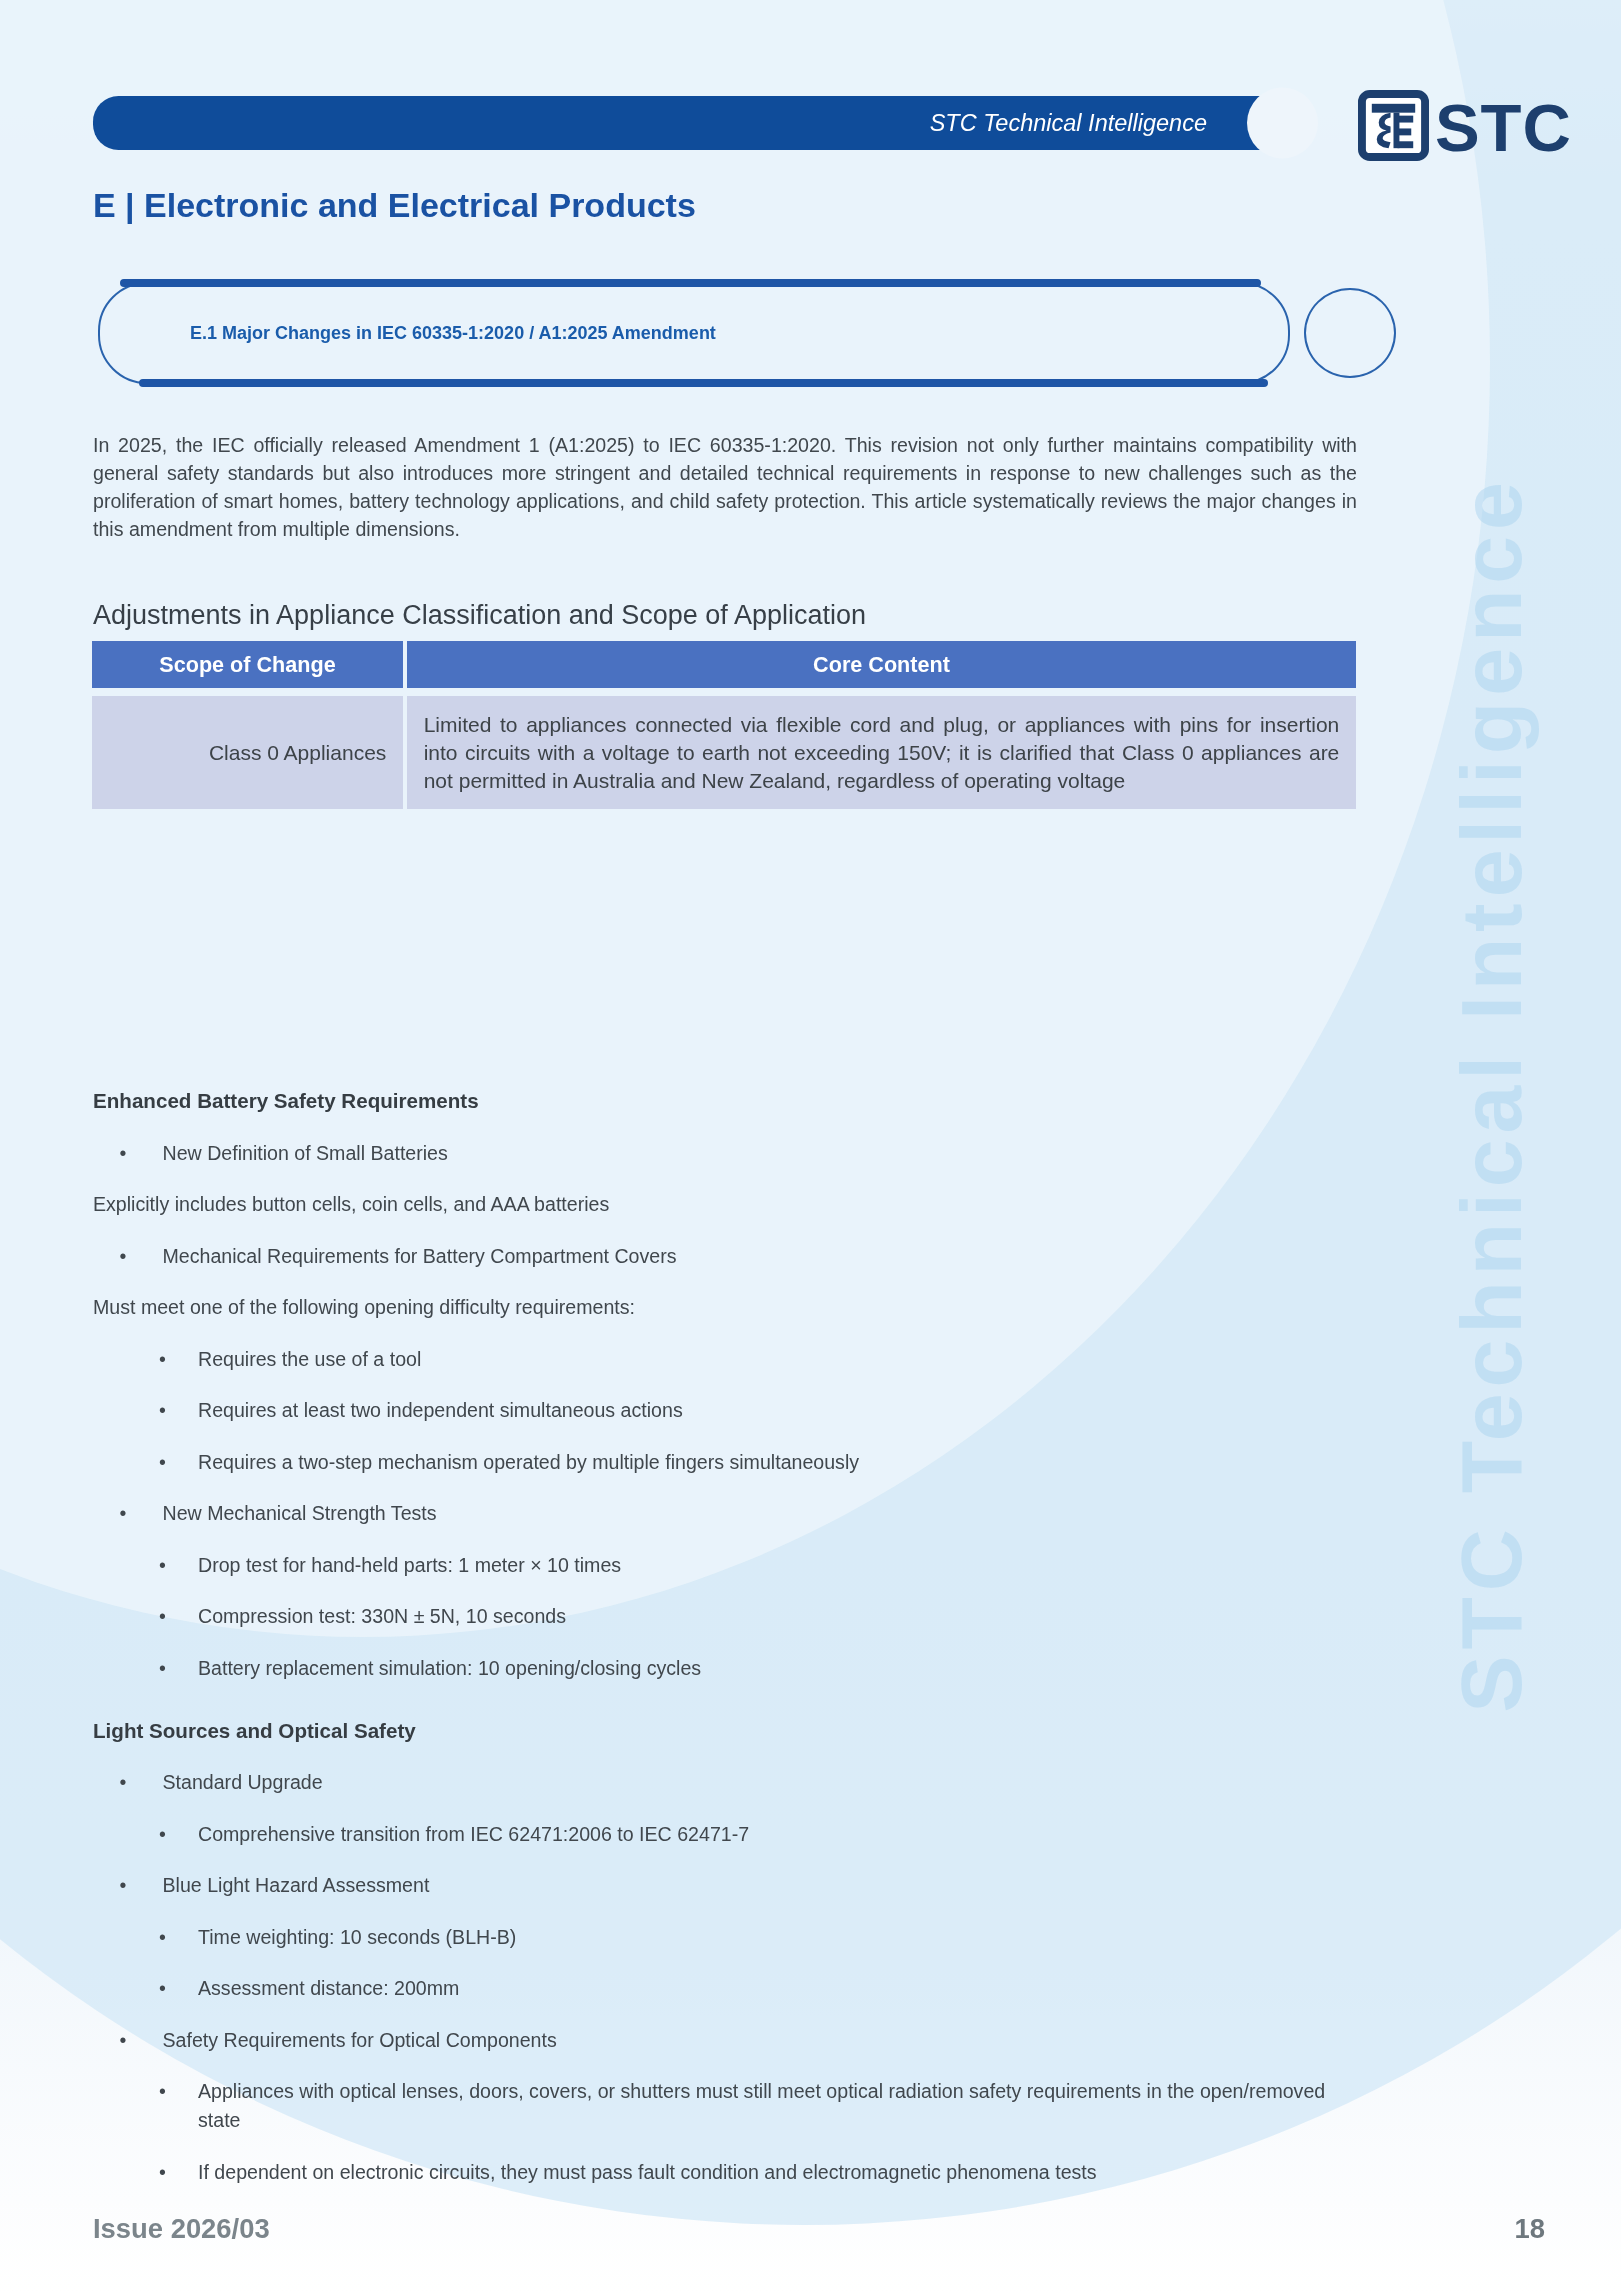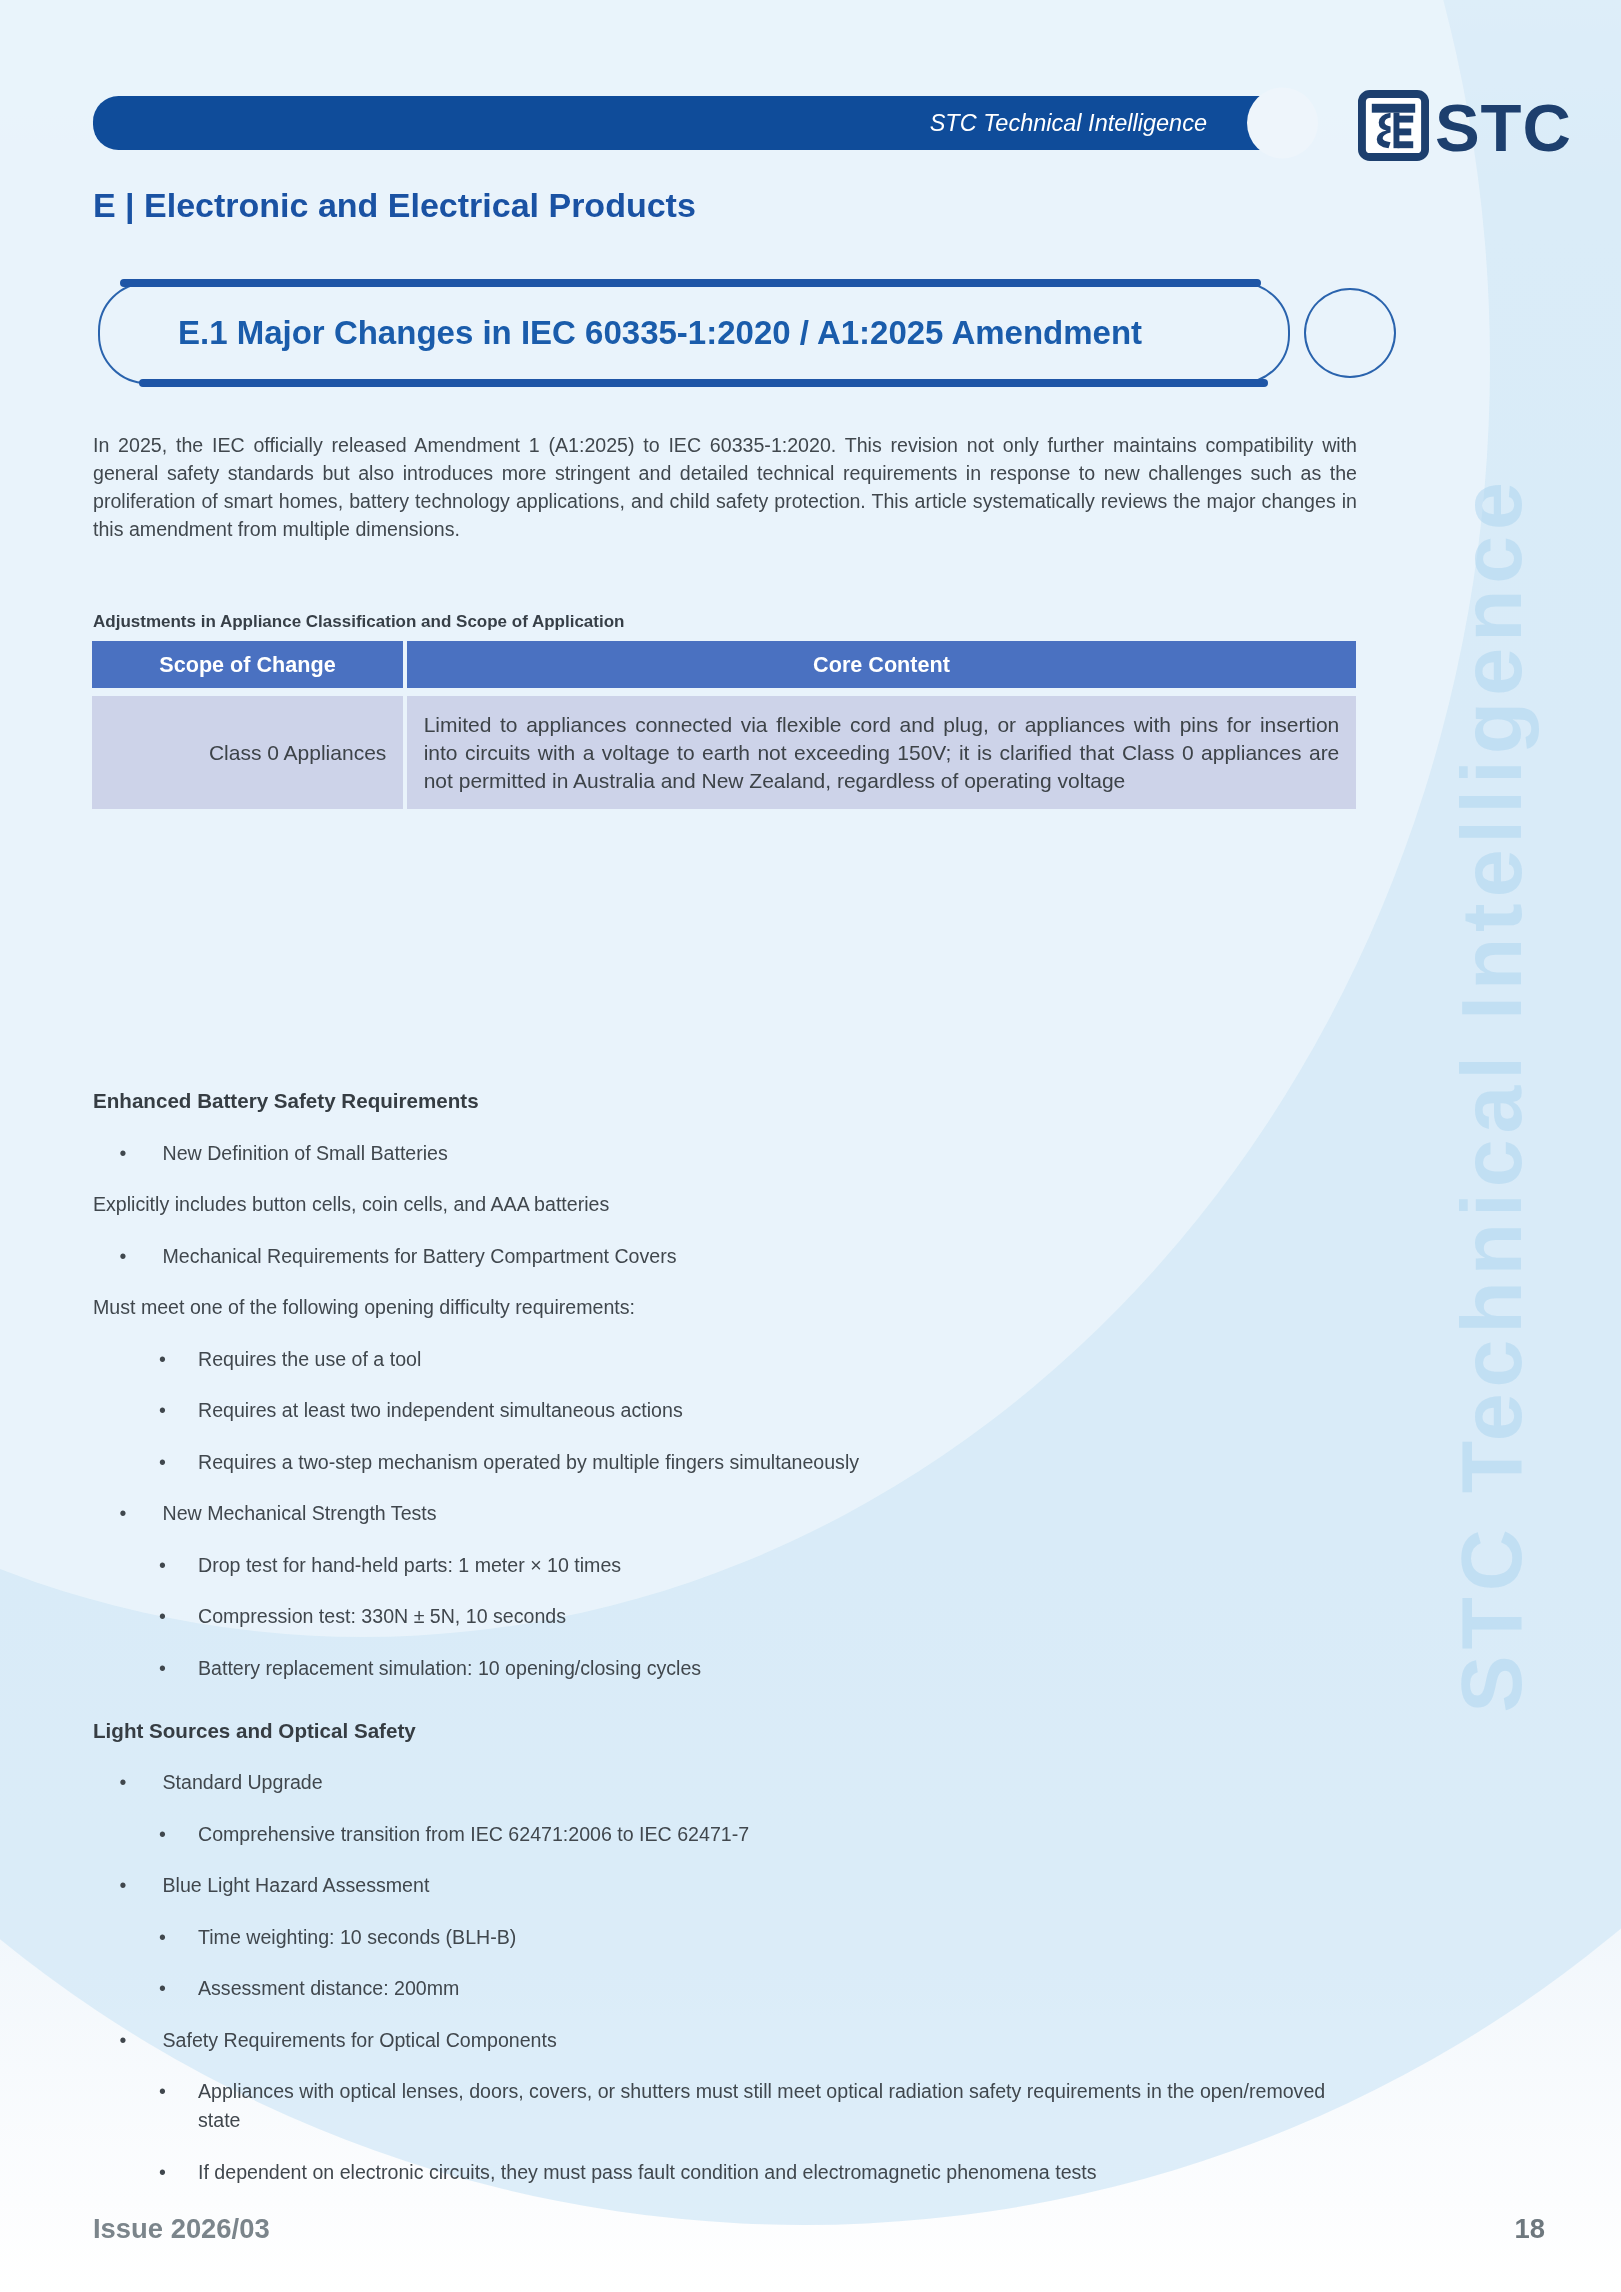--- a/index.html
+++ b/index.html
@@ -43,34 +43,34 @@
   
   #page-title{position:absolute;left:93px;top:186px;font-size:34px;font-weight:bold;color:#1a52a3;}
   
   #section-box{
     position:absolute;left:98px;top:282px;width:1188px;height:98px;
     border:2.9px solid #2a63ad;border-radius:49px;
   }
   #section-box .bar-top{position:absolute;left:19.6px;right:27.4px;top:-4.9px;height:7.8px;background:#1e55a6;border-radius:3.9px;}
   #section-box .bar-bottom{position:absolute;left:39px;right:19.6px;bottom:-4.9px;height:7.8px;background:#1e55a6;border-radius:3.9px;}
   #section-box .section-title{
-    position:absolute;left:78px;top:0;height:98px;line-height:98px;
-    font-size:33px;font-weight:bold;color:#1a5cab;white-space:nowrap;text-align:right;
+    position:absolute;left:90px;top:0;height:98px;line-height:98px;
+    font-size:18px;font-weight:bold;color:#1a5cab;white-space:nowrap;text-align:right;
   }
   #section-circle{
     position:absolute;left:1304px;top:288px;width:88px;height:86px;
     border:2.9px solid #2a63ad;border-radius:50%;
   }
   
   #intro{
     position:absolute;left:93px;top:431px;width:1264px;
     font-size:19.6px;line-height:28px;color:#40474d;text-align:justify;
   }
   
-  #class-heading{position:absolute;left:93px;top:600px;font-size:17px;font-weight:bold;color:#373f47;margin-top:12px;}
+  #class-heading{position:absolute;left:93px;top:600px;font-size:27px;font-weight:normal;color:#373f47;}
   #class-table{
     position:absolute;left:88px;top:633px;width:1272px;
     border-collapse:separate;border-spacing:4.9px 8.8px;table-layout:fixed;
   }
   #class-table th{
     background:#4a71c1;color:#ffffff;font-size:21.6px;font-weight:bold;height:45px;text-align:center;
   }
   #class-table td{
     font-size:21px;line-height:28px;color:#3d4348;padding:14.7px 16.7px;vertical-align:middle;
   }

